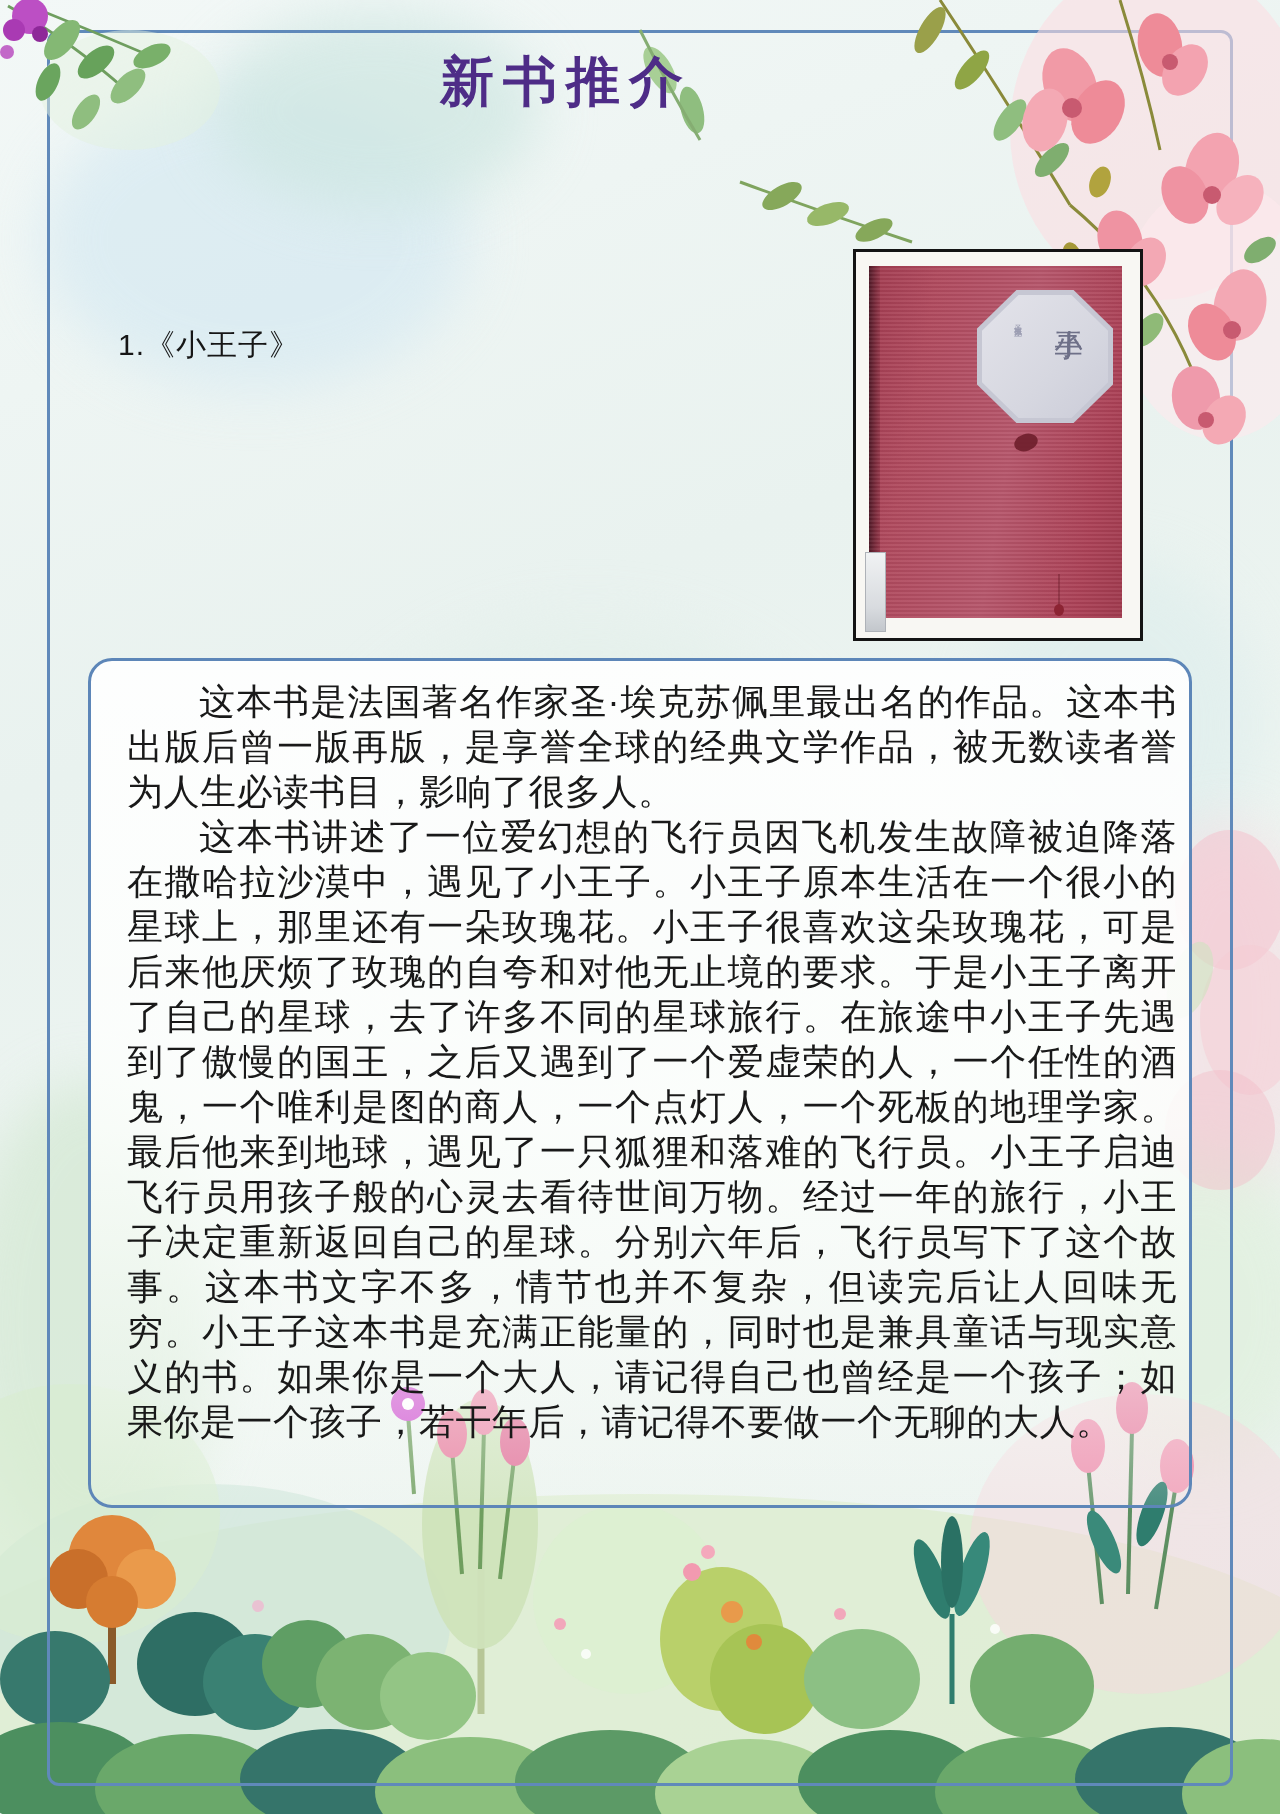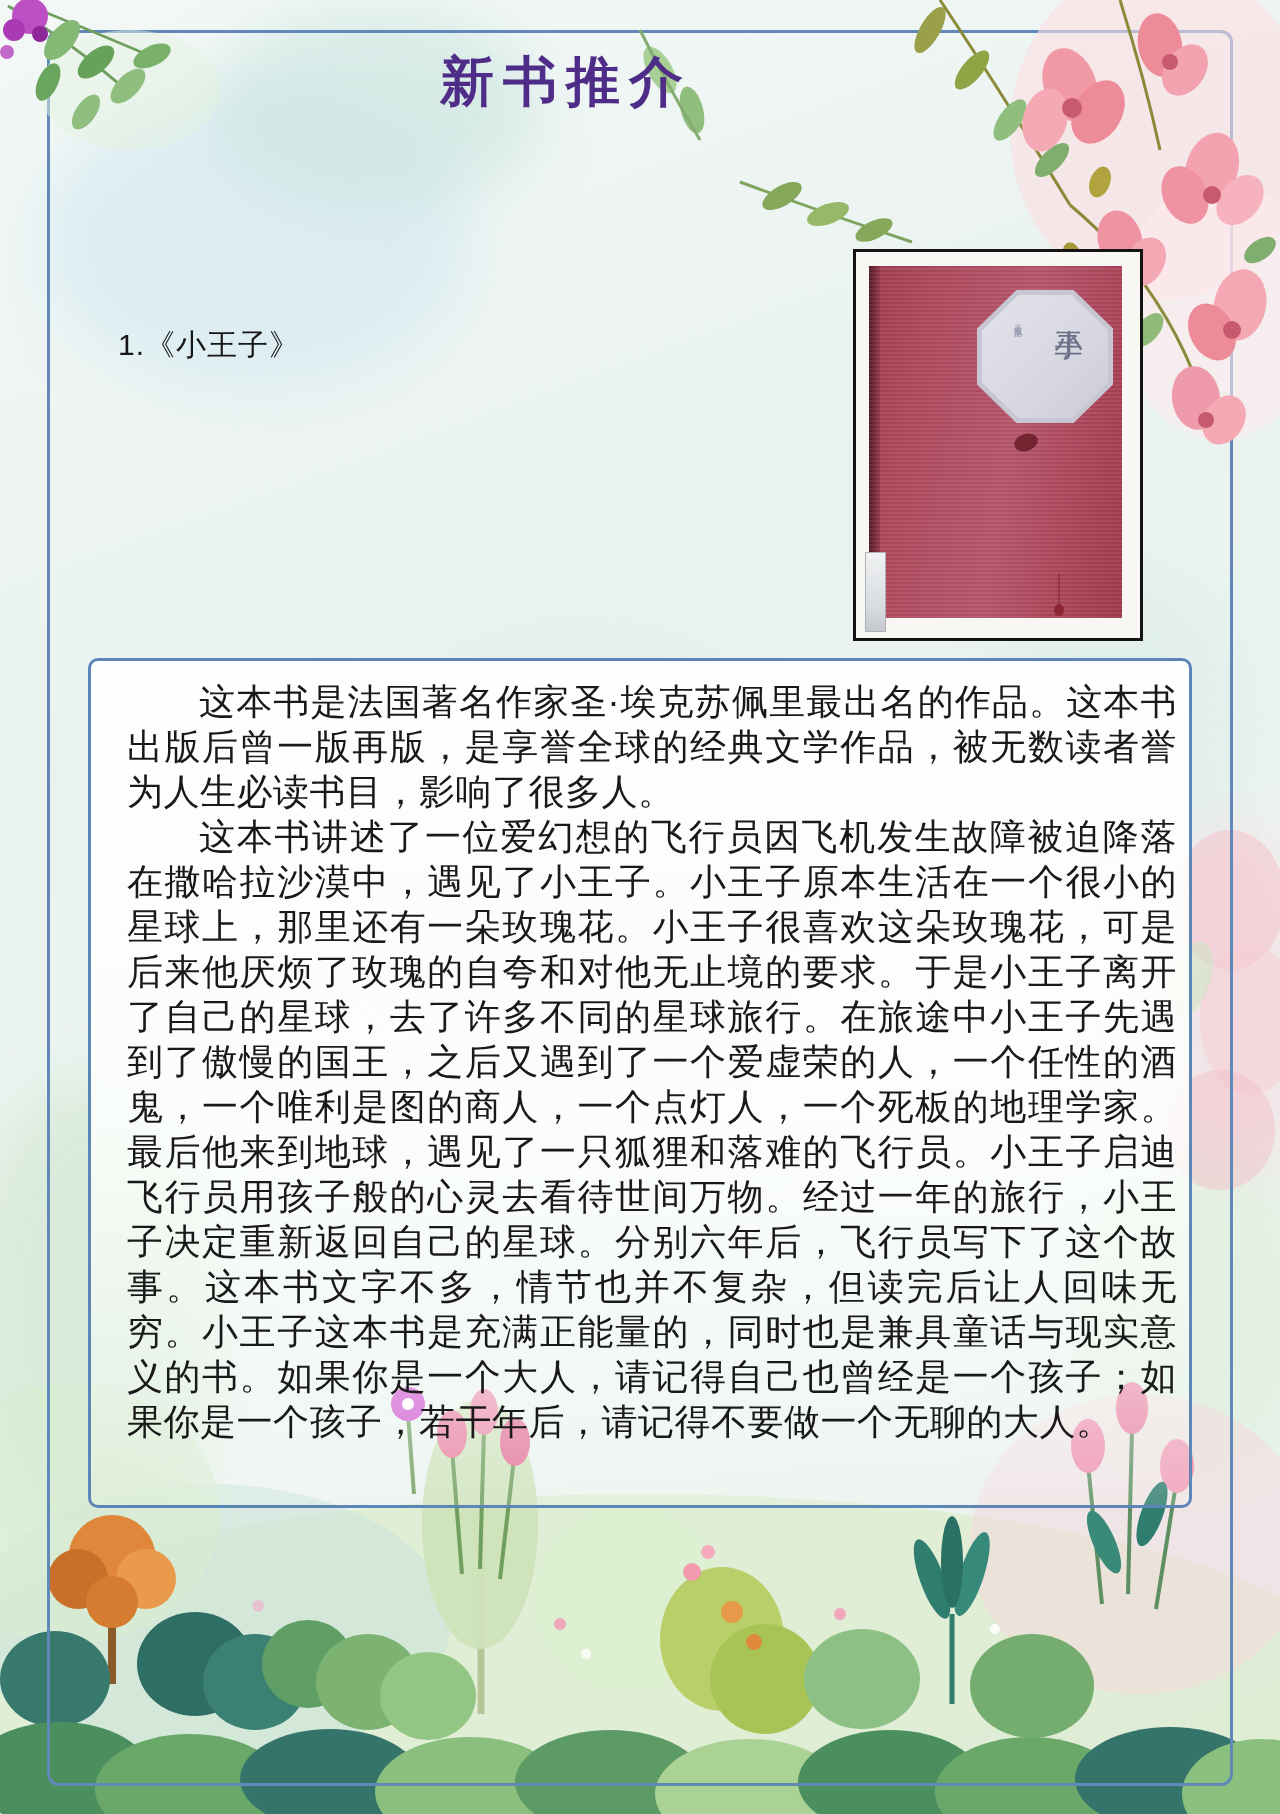--- a/index.html
+++ b/index.html
@@ -93,21 +93,21 @@
   }
   .sticker{
     position:absolute; left:9px; top:300px; width:21px; height:80px; z-index:3;
     background:linear-gradient(180deg,#f0f2f3 0%,#d8dbdf 70%,#c3c7cc 100%);
     border:1px solid #aeb2b8; box-sizing:border-box;
   }
 
   
   .descbox{
     position:absolute; left:88px; top:658px; width:1104px; height:850px; z-index:3;
-    border:3px solid #5d86b8; border-radius:10px; box-sizing:border-box;
+    border:3px solid #5d86b8; border-radius:24px; box-sizing:border-box;
     background:linear-gradient(180deg, rgba(255,255,255,.92) 0%, rgba(253,255,253,.85) 55%,
                rgba(250,253,250,.45) 85%, rgba(250,253,250,.15) 100%);
     padding-left:8px;
   }
   .desctext{
     position:absolute; left:36px; right:12px; top:18px; z-index:4;
     color:#191919; font-size:36px; line-height:45px; letter-spacing:.5px;
     text-align:justify;
   }
   .desctext p{margin:0; text-indent:2em;}

